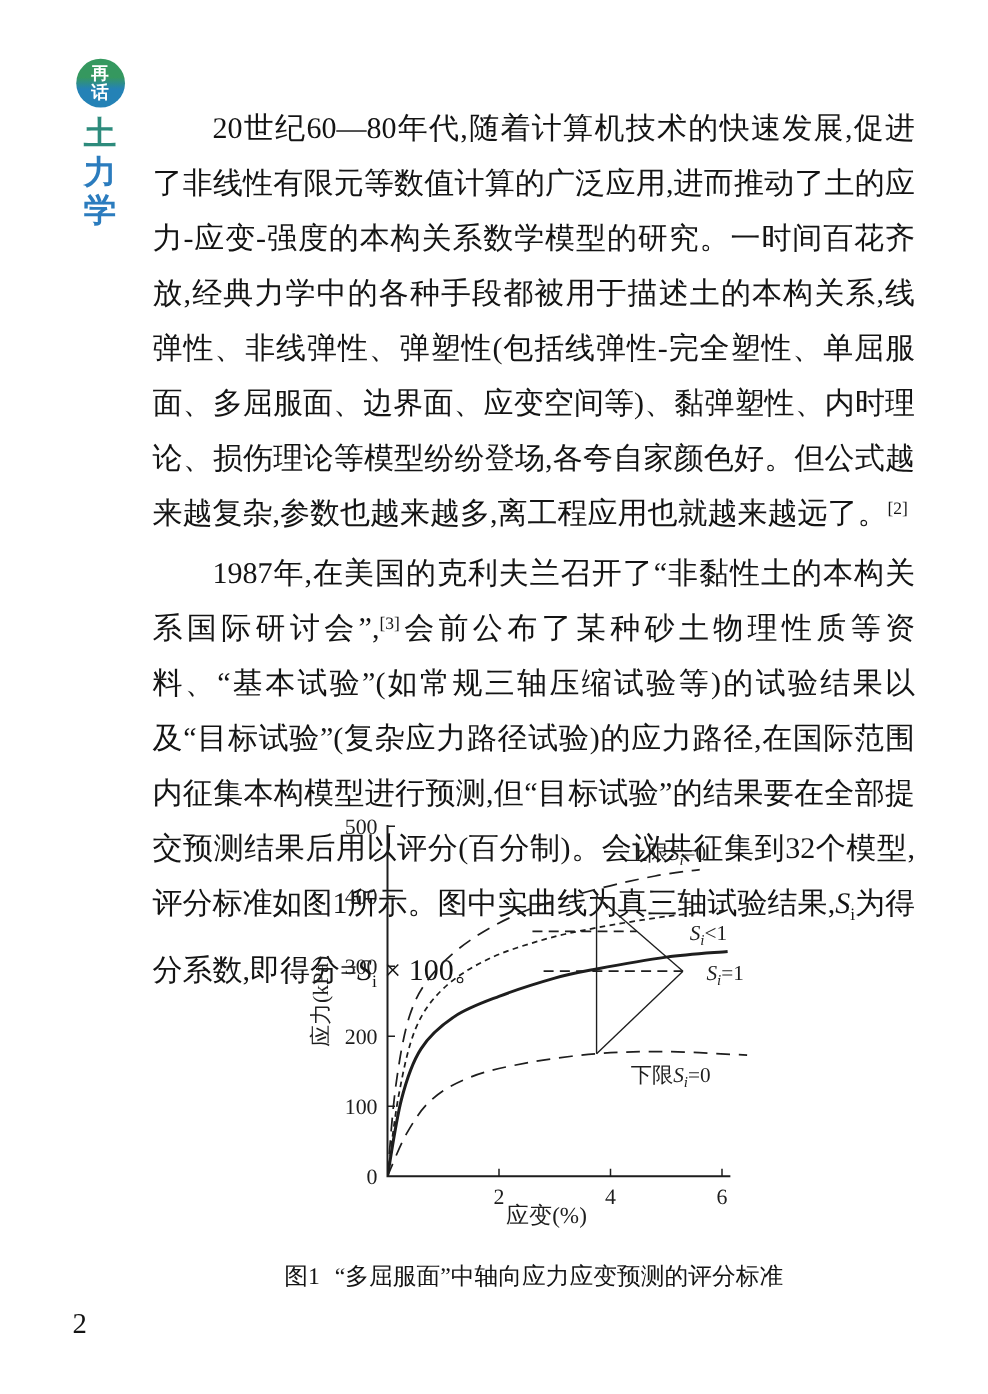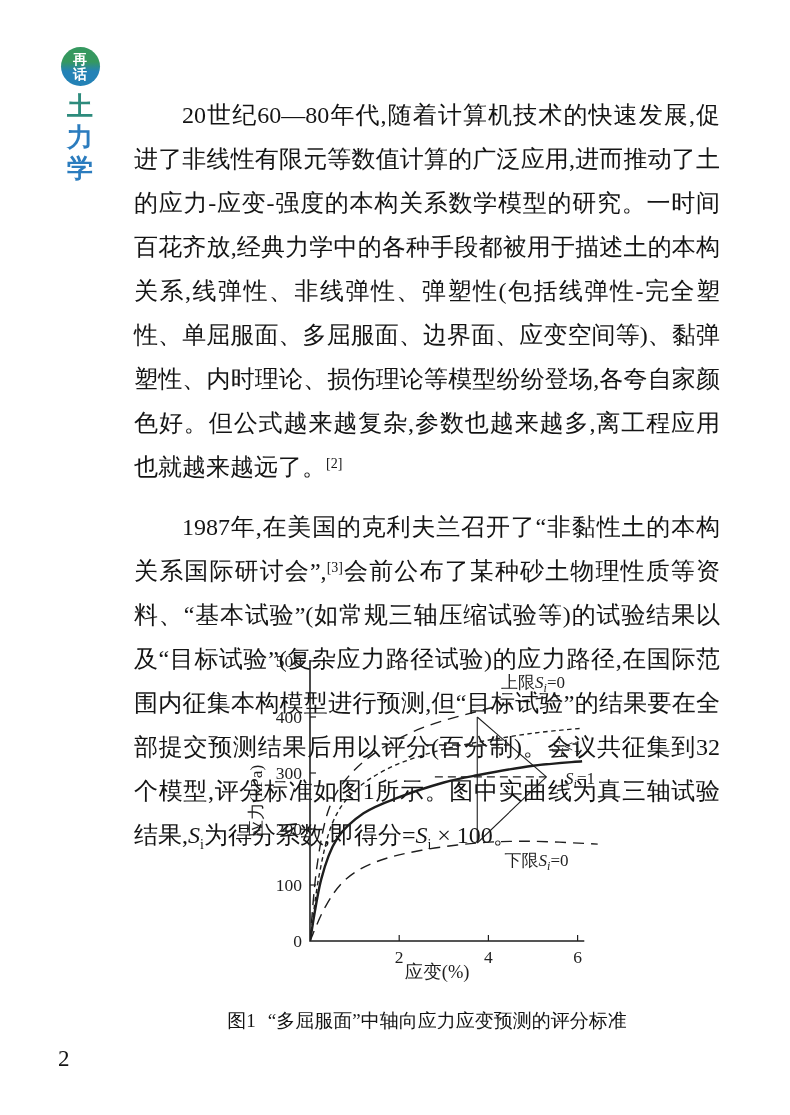--- a/index.html
+++ b/index.html
@@ -13,21 +13,21 @@
     width:39px; height:39px; border-radius:50%; margin:0 auto;
     color:#fff; display:flex; flex-direction:column; align-items:center; justify-content:center;
     font-size:14px; line-height:15px; font-weight:700;
   }
   .logo-vertical { margin-top:5px; display:flex; flex-direction:column; align-items:center;
     font-size:26px; line-height:31px; font-weight:600; }
   .text-block {
     position:absolute; left:118px; top:77px; width:618px;
     font-size:24px; line-height:44px; text-align:justify; color:#141414;
   }
-  .text-block p { margin:16px; text-indent:2em; }
+  .text-block p { margin:4px; text-indent:2em; }
   .ref { font-size:14px; line-height:0; vertical-align:7px; }
   .si-sub { font-size:14px; }
   .text-block i { font-family:"Liberation Serif","DejaVu Serif",serif; }
   .chart-wrap { position:absolute; left:235px; top:648px; width:395px; height:345px; }
   .caption {
     position:absolute; left:118px; top:1008px; width:618px;
     text-align:center; font-size:19px; color:#141414;
   }
   .caption .cap-label { margin-right:12px; }
   .page-num { position:absolute; left:58px; top:1046px; font-size:23px; }

